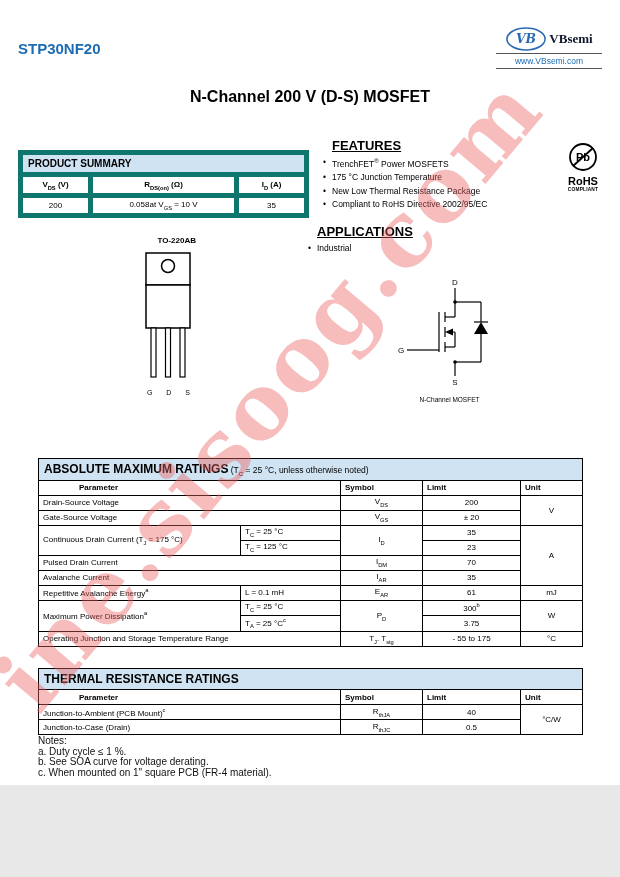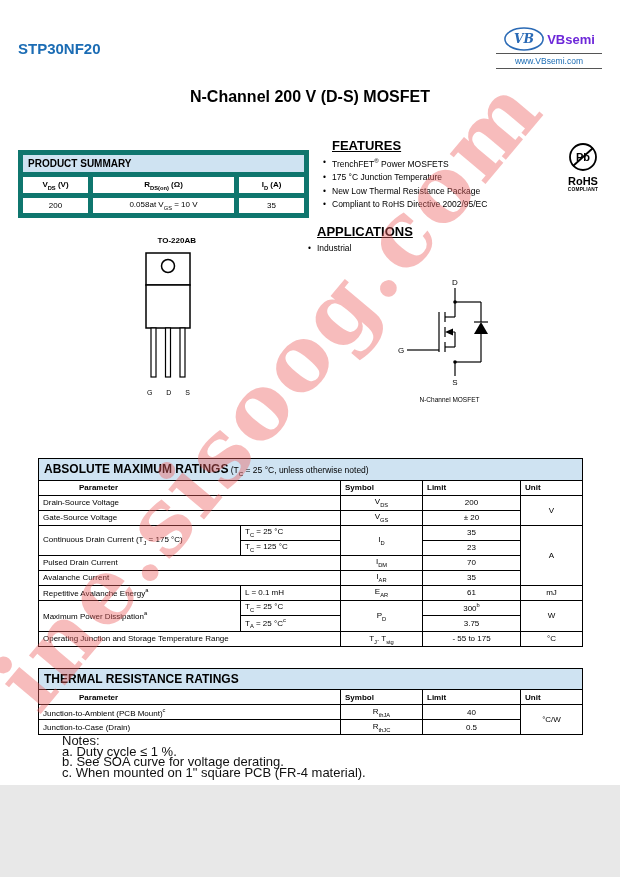--- a/index.html
+++ b/index.html
@@ -4,21 +4,21 @@
 <style>
   html,body { margin:0; padding:0; background:#e8e8e8; }
   .page { position:relative; width:620px; height:785px; background:#fff; margin:0 auto;
           font-family:"Liberation Sans", sans-serif; color:#000; overflow:hidden; }
 
   
   .part-number { position:absolute; left:18px; top:40px; font-size:15px; font-weight:bold; color:#1b6cb4; }
   .logo-block { position:absolute; right:16px; top:26px; width:110px; }
   .logo-row { display:flex; align-items:center; justify-content:center; gap:2px; }
   .vb-oval { width:42px; height:26px; }
-  .brand-name { font-family:Liberation Sans, sans-serif; font-weight:bold; font-size:13px; color:#6d28d9; }
+  .brand-name { font-family:Liberation Serif, serif; font-weight:bold; font-size:13px; color:#0f172a; }
   .logo-rule { height:1px; background:#555; margin:1px 2px; }
   .brand-url { display:block; text-align:center; color:#1b6cb4; font-size:8.5px; font-weight:normal;
                text-decoration:none; padding:1px 0; }
   .title { position:absolute; top:88px; left:0; width:100%; text-align:center; font-size:16px;
            font-weight:bold; margin:0; }
 
   
   .ps-table { position:absolute; left:18px; top:150px; width:286px; border-collapse:collapse;
               table-layout:fixed; font-size:8px; }
   .ps-table td, .ps-table th { border:5px solid #0f766e; padding:2.5px 3px; text-align:center; background:#fff; }
@@ -56,21 +56,21 @@
   .rt th.c-param { text-align:left;padding-left:40px; }
   .rt td.c { text-align:center; }
   .rt .bar { background:#cfe3f2; padding:3px 5px; }
   .bar-title { font-weight:bold; font-size:12px; }
   .bar-sub { font-size:8.5px; }
   .abs { top:458px; }
   .thermal { top:668px; }
   sub { font-size:0.72em; }
   sup { font-size:0.72em; }
 
-  .notes { position:absolute; left:38px; top:736px; font-size:13px; line-height:10.5px; color:#111;margin-left:24px; }
+  .notes { position:absolute; left:38px; top:736px; font-size:10px; line-height:10.5px; color:#111; }
   .bottom-rule { position:absolute; left:38px; top:812px; width:544px; height:2px; background:#000; }
 
   
   .watermark { position:absolute; left:0; top:612px; transform:rotate(-50deg); transform-origin:40px 50%;
                font-size:90px; font-weight:bold; font-family:"DejaVu Serif", serif; letter-spacing:3px;
                color:rgba(235,95,95,0.42); white-space:nowrap; z-index:6; pointer-events:none; }
 </style>
 </head>
 <body>
 

